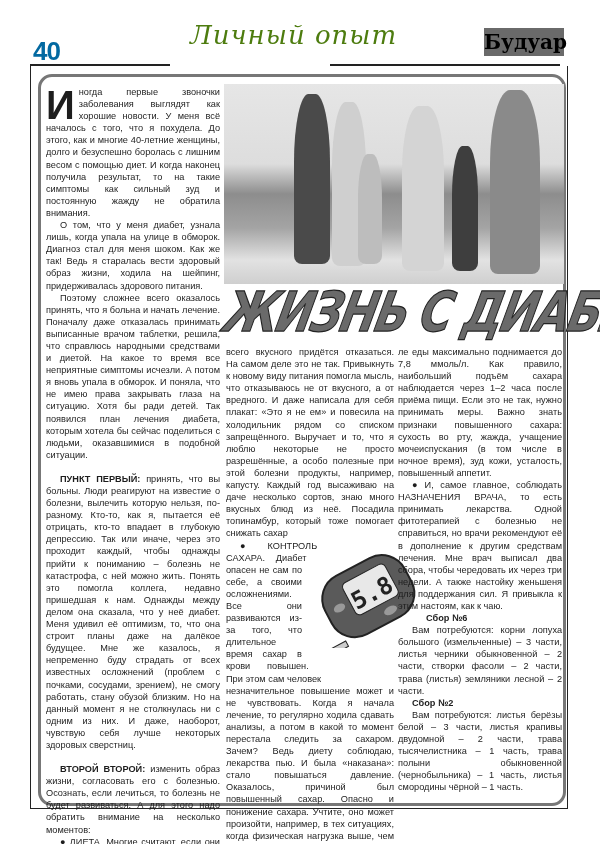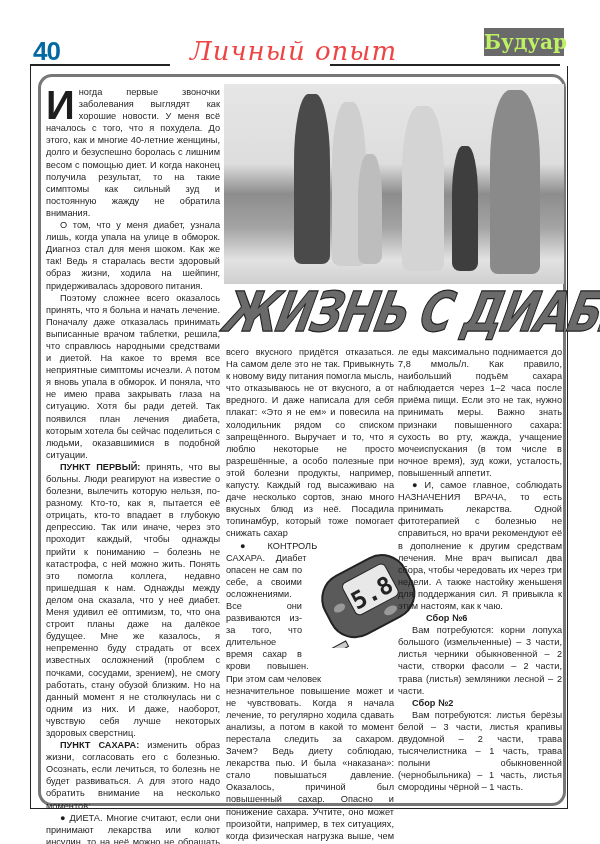--- a/index.html
+++ b/index.html
@@ -1,27 +1,27 @@
 <!DOCTYPE html>
 <html><head>
 <meta charset="utf-8">
 <style>
   html,body{margin:0;padding:0;background:#fff;}
   body{width:600px;height:844px;position:relative;overflow:hidden;font-family:"Liberation Sans",sans-serif;color:#1a1a1a;}
   .page-num{position:absolute;left:33px;top:36px;font:bold 26px "Liberation Sans",sans-serif;color:#0369a1;letter-spacing:-1px;}
-  .section-title{position:absolute;left:190px;top:20px;font:italic 26px "DejaVu Serif",serif;color:#ef4444;letter-spacing:1px;margin-top:16px;}
+  .section-title{position:absolute;left:190px;top:20px;font:italic 26px "DejaVu Serif",serif;color:#4d7c0f;letter-spacing:1px;}
   .top-rule{position:absolute;left:30px;top:64px;width:140px;height:2px;background:#222;}
   .top-rule2{position:absolute;left:330px;top:64px;width:230px;height:2px;background:#222;}
-  .logo{position:absolute;left:484px;top:28px;width:80px;height:28px;background:#6a6a6a;color:#bef264;font:bold 20px "DejaVu Serif",serif;text-align:center;line-height:28px;}
+  .logo{position:absolute;left:484px;top:28px;width:80px;height:28px;background:#6a6a6a;color:#000000;font:bold 20px "DejaVu Serif",serif;text-align:center;line-height:28px;}
   .frame{position:absolute;left:30px;top:66px;width:536px;height:742px;border:1px solid #222;border-top:none;}
   .frame-inner{position:absolute;left:38px;top:74px;width:522px;height:726px;border:3px solid #777;border-radius:14px;}
   .col{position:absolute;font-size:9.2px;line-height:12.1px;text-align:justify;color:#1d1d1d;}
   .col p{margin:0;text-indent:14px;}
   .col p.noindent{text-indent:0;}
-  .col p.gap{}
+  .col p.gap{margin-top:12px;}
   .c1{left:46px;top:86px;width:174px;}
   .c2{left:226px;top:346px;width:168px;}
   .c3{left:398px;top:346px;width:164px;}
   .dropcap{float:left;font:bold 40px "Liberation Sans",sans-serif;line-height:34px;margin:2px 4px 0 0;}
   .bold{font-weight:bold;}
   .italic{}
   .photo{position:absolute;left:224px;top:84px;width:340px;height:200px;background:linear-gradient(#e6e6e6 0%,#ddd 40%,#8d8d8d 55%,#a4a4a4 72%,#e2e2e2 88%,#cfcfcf 100%);overflow:hidden;}
   .person{position:absolute;background:#4a4a4a;border-radius:40% 40% 8px 8px;}
   .headline{position:absolute;left:226px;top:286px;width:340px;font:italic bold 44px "DejaVu Sans",sans-serif;color:#6a6a6a;letter-spacing:-2px;transform:skewX(-12deg) scaleY(1.25);-webkit-text-stroke:1px #222;white-space:nowrap;}
   .meter{position:absolute;left:312px;top:548px;width:110px;height:100px;}
@@ -49,21 +49,21 @@
   <div class="person" style="left:266px;top:6px;width:50px;height:184px;background:#8a8a8a;"></div>
 </div>
 
 <div class="headline">ЖИЗНЬ С ДИАБЕТОМ</div>
 
 <div class="col c1">
   <p class="noindent"><span class="dropcap">И</span><span>ногда первые звоночки заболевания выглядят как хорошие новости. У меня всё началось с того, что я похудела. До этого, как и многие 40-летние женщины, долго и безуспешно боролась с лишним весом с помощью диет. И когда наконец получила результат, то на такие симптомы как сильный зуд и постоянную жажду не обратила внимания.</span></p>
   <p>О том, что у меня диабет, узнала лишь, когда упала на улице в обморок. Диагноз стал для меня шоком. Как же так! Ведь я старалась вести здоровый образ жизни, ходила на шейпинг, придерживалась здорового питания.</p>
   <p>Поэтому сложнее всего оказалось принять, что я больна и начать лечение. Поначалу даже отказалась принимать выписанные врачом таблетки, решила, что справлюсь народными средствами и диетой. На какое то время все неприятные симптомы исчезли. А потом я вновь упала в обморок. И поняла, что не имею права закрывать глаза на ситуацию. Хотя бы ради детей. Так появился план лечения диабета, которым хотела бы сейчас поделиться с людьми, оказавшимися в подобной ситуации.</p>
   <p class="gap"><span class="bold">ПУНКТ ПЕРВЫЙ:</span><span> принять, что вы больны. Люди реагируют на известие о болезни, вылечить которую нельзя, по-разному. Кто-то, как я, пытается её отрицать, кто-то впадает в глубокую депрессию. Так или иначе, через это проходит каждый, чтобы однажды прийти к пониманию – болезнь не катастрофа, с ней можно жить. Понять это помогла коллега, недавно пришедшая к нам. Однажды между делом она сказала, что у неё диабет. Меня удивил её оптимизм, то, что она строит планы даже на далёкое будущее. Мне же казалось, я непременно буду страдать от всех известных осложнений (проблем с почками, сосудами, зрением), не смогу работать, стану обузой близким. Но на данный момент я не столкнулась ни с одним из них. И даже, наоборот, чувствую себя лучше некоторых здоровых сверстниц.</span></p>
-  <p class="gap"><span class="bold">ПУНКТ САХАРА:</span><span> изменить образ жизни, согласовать его с болезнью. Осознать, если лечиться, то болезнь не будет развиваться. А для этого надо обратить внимание на несколько моментов:</span></p>
+  <p class="gap"><span class="bold">ВТОРОЙ ВТОРОЙ:</span><span> изменить образ жизни, согласовать его с болезнью. Осознать, если лечиться, то болезнь не будет развиваться. А для этого надо обратить внимание на несколько моментов:</span></p>
   <p class="bullet"><span>ДИЕТА. Многие считают, если они принимают лекарства или колют инсулин, то на неё можно не обращать внимание. Однако если вы едите сдобу, то от таблеток будет мало толка. Конечно, когда получаешь от врача информацию о том, что входит в диету №9, которой отныне придётся постоянно придерживаться, то в первый момент кажется, от</span></p>
 </div>
 
 <div class="col c2">
   <p class="noindent">всего вкусного придётся отказаться. На самом деле это не так. Привыкнуть к новому виду питания помогла мысль, что отказываюсь не от вкусного, а от вредного. И даже написала для себя плакат: «Это я не ем» и повесила на холодильник рядом со списком запрещённого. Выручает и то, что я люблю некоторые не просто разрешённые, а особо полезные при этой болезни продукты, например, капусту. Каждый год высаживаю на даче несколько сортов, знаю много вкусных блюд из неё. Посадила топинамбур, который тоже помогает снижать сахар</p>
   <div class="wrap-float"></div>
   <p class="bullet"><span>КОНТРОЛЬ САХАРА. Диабет опасен не сам по себе, а своими осложнениями. Все они развиваются из-за того, что длительное время сахар в крови повышен. При этом сам человек незначительное повышение может и не чувствовать. Когда я начала лечение, то регулярно ходила сдавать анализы, а потом в какой то момент перестала следить за сахаром. Зачем? Ведь диету соблюдаю, лекарства пью. И была «наказана»: стало повышаться давление. Оказалось, причиной был повышенный сахар. Опасно и понижение сахара. Учтите, оно может произойти, например, в тех ситуациях, когда физическая нагрузка выше, чем обычно (на этот случай с собой надо иметь кусочек сахара или шоколада). Для оценки правильности принимаемых мною мер приобрела глюкометр. Сахар в капиллярной крови в норме, если натощак не превышает 5,5 ммоль/л, а пос-</span></p>
 </div>
 
 <svg class="meter" viewBox="0 0 110 100">

